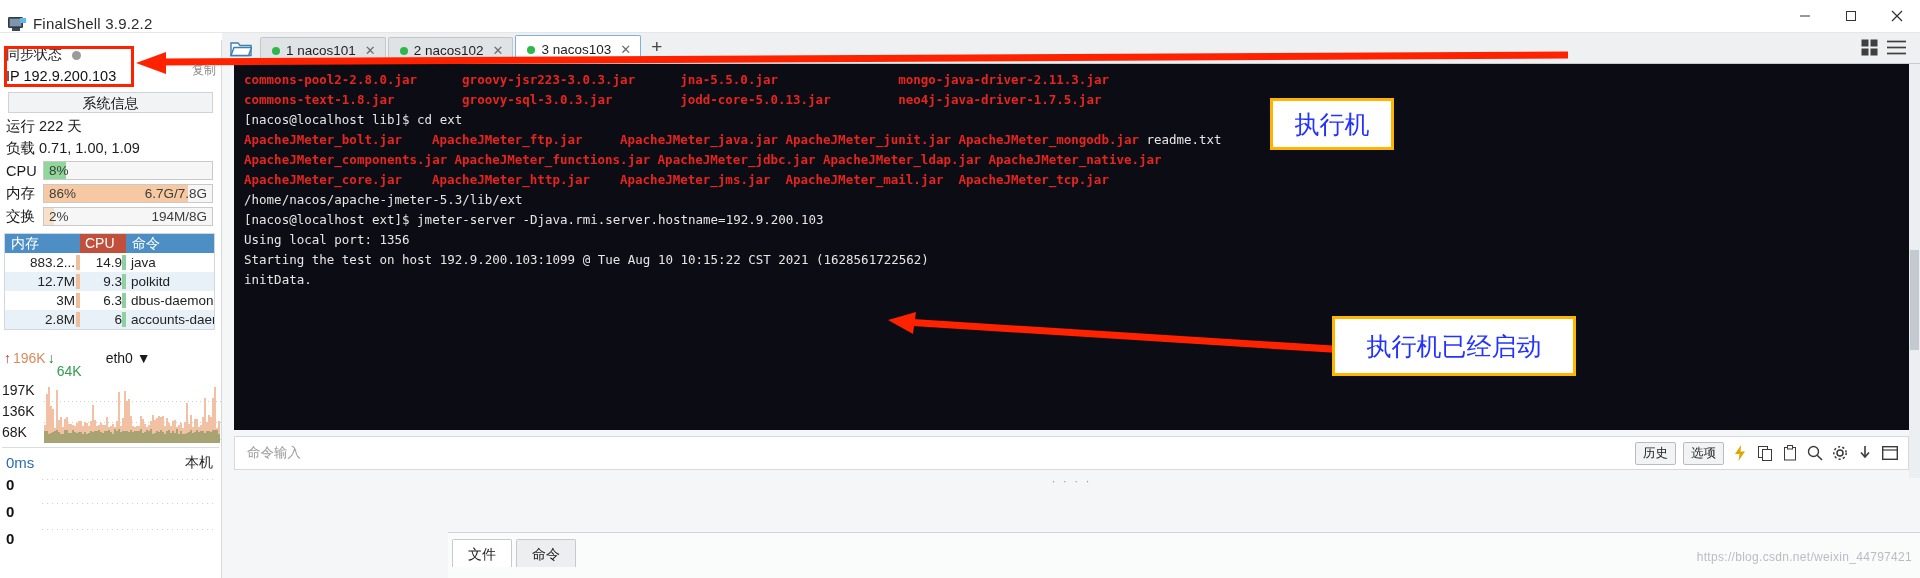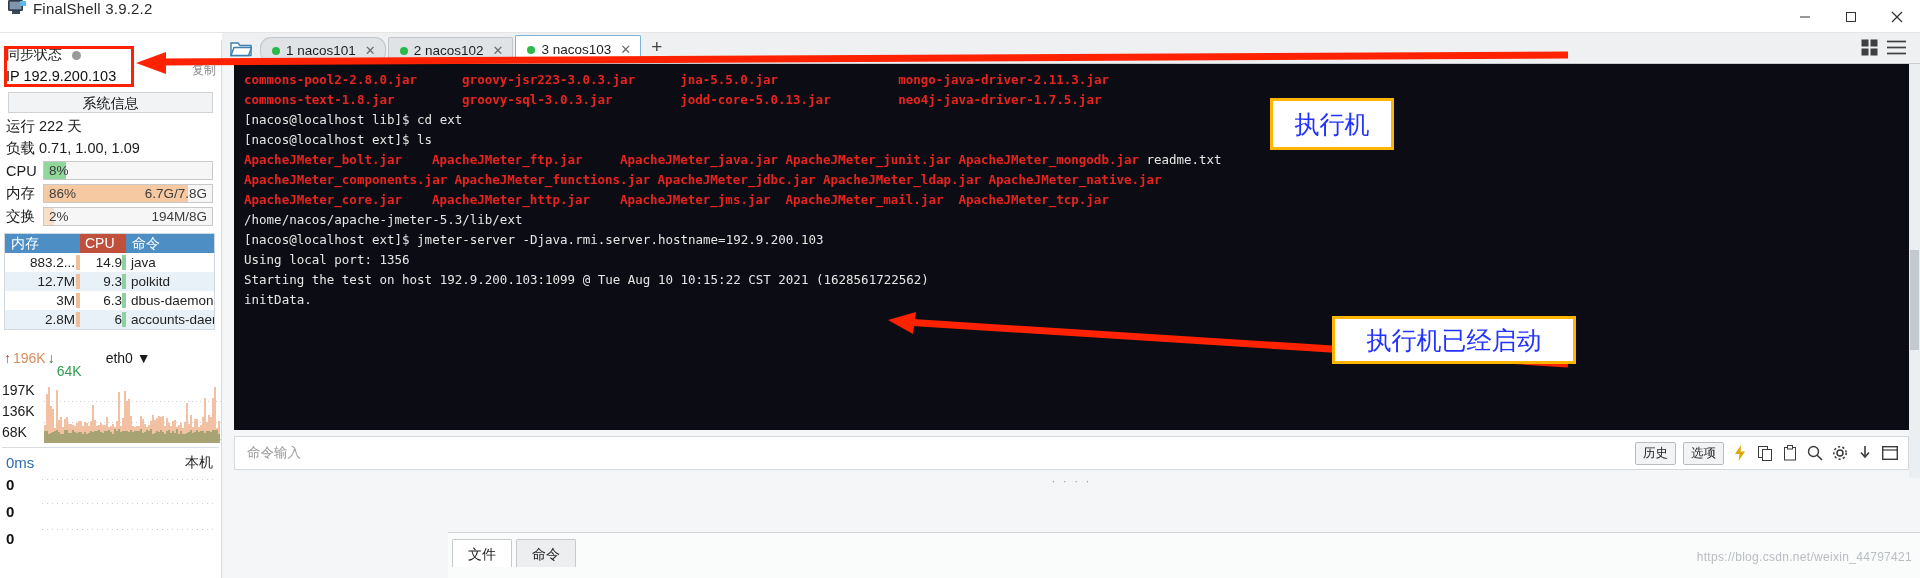--- a/index.html
+++ b/index.html
@@ -10,21 +10,21 @@
     background:#ffffff;
     font-size:13px;
     color:#222;
   }
   .app { position:relative; width:1920px; height:578px; background:#fff; }
 
   
   .titlebar {
     position:absolute; left:0; top:0; width:1920px; height:33px;
     background:#ffffff; border-bottom:1px solid #e6e6e6;
-    display:flex; align-items:flex-start;
+    display:flex; align-items:flex-end;
   }
   .titlebar .app-icon {
     width:18px; height:15px; margin-left:8px; margin-right:7px;
     position:relative;
   }
   .titlebar .app-icon .scr {
     position:absolute; left:0; top:0; width:15px; height:11px;
     background:#4a5a6a; border:1px solid #2e3a46; border-radius:1px;
   }
   .titlebar .app-icon .scr:after{
@@ -621,21 +621,21 @@
   </div>
 
   <div class="tabbar">
     <div class="folder-btn">
       <svg width="22" height="17" viewBox="0 0 22 17">
         <path d="M1 3 L8 3 L10 5.5 L21 5.5 L21 15.5 L1 15.5 Z" fill="#ffffff" stroke="#3c7fb1" stroke-width="1.4"></path>
         <path d="M1 15.5 L4 7.5 L21.5 7.5 L18.5 15.5 Z" fill="#ffffff" stroke="#3c7fb1" stroke-width="1.4"></path>
       </svg>
     </div>
     <div id="tabs-holder" style="display:flex;align-items:flex-end;">
-        <div class="tab" style="min-width: 108px; border-radius: 11px;">
+        <div class="tab" style="min-width: 108px;">
           <span class="dot"></span>
           <span class="lb">1 nacos101</span>
           <span class="x">✕</span>
         </div>
         <div class="tab" style="min-width: 108px;">
           <span class="dot"></span>
           <span class="lb">2 nacos102</span>
           <span class="x">✕</span>
         </div>
         <div class="tab active" style="min-width: 108px;">
@@ -662,21 +662,20 @@
         </svg>
       </span>
     </div>
   </div>
 
   <div class="term-wrap">
     <div class="terminal" id="terminal">
         <div class="ln" style="position: relative; height: 20px;"><span class="red" style="position: absolute; left: 0px; top: 0px;">commons-pool2-2.8.0.jar</span><span class="red" style="position: absolute; left: 218.08px; top: 0px;">groovy-jsr223-3.0.3.jar</span><span class="red" style="position: absolute; left: 436.16px; top: 0px;">jna-5.5.0.jar</span><span class="red" style="position: absolute; left: 654.24px; top: 0px;">mongo-java-driver-2.11.3.jar</span></div>
         <div class="ln" style="position: relative; height: 20px;"><span class="red" style="position: absolute; left: 0px; top: 0px;">commons-text-1.8.jar</span><span class="red" style="position: absolute; left: 218.08px; top: 0px;">groovy-sql-3.0.3.jar</span><span class="red" style="position: absolute; left: 436.16px; top: 0px;">jodd-core-5.0.13.jar</span><span class="red" style="position: absolute; left: 654.24px; top: 0px;">neo4j-java-driver-1.7.5.jar</span></div>
         <div class="ln" style="position: relative; height: 20px;"><span class="w" style="position: absolute; left: 0px; top: 0px;">[nacos@localhost lib]$ cd ext</span></div>
-        <div class="ln" style="position: relative; height: 20px;"><span class="w" style="position: absolute; left: 0px; top: 0px;">[nacos@localhost ext]$ ls</span></div>
         <div class="ln" style="position: relative; height: 20px;"><span class="red" style="position: absolute; left: 0px; top: 0px;">ApacheJMeter_bolt.jar</span><span class="red" style="position: absolute; left: 188px; top: 0px;">ApacheJMeter_ftp.jar</span><span class="red" style="position: absolute; left: 376px; top: 0px;">ApacheJMeter_java.jar</span><span class="red" style="position: absolute; left: 541.44px; top: 0px;">ApacheJMeter_junit.jar</span><span class="red" style="position: absolute; left: 714.4px; top: 0px;">ApacheJMeter_mongodb.jar</span><span class="w" style="position: absolute; left: 902.4px; top: 0px;">readme.txt</span></div>
         <div class="ln" style="position: relative; height: 20px;"><span class="red" style="position: absolute; left: 0px; top: 0px;">ApacheJMeter_components.jar</span><span class="red" style="position: absolute; left: 210.56px; top: 0px;">ApacheJMeter_functions.jar</span><span class="red" style="position: absolute; left: 413.6px; top: 0px;">ApacheJMeter_jdbc.jar</span><span class="red" style="position: absolute; left: 579.04px; top: 0px;">ApacheJMeter_ldap.jar</span><span class="red" style="position: absolute; left: 744.48px; top: 0px;">ApacheJMeter_native.jar</span></div>
         <div class="ln" style="position: relative; height: 20px;"><span class="red" style="position: absolute; left: 0px; top: 0px;">ApacheJMeter_core.jar</span><span class="red" style="position: absolute; left: 188px; top: 0px;">ApacheJMeter_http.jar</span><span class="red" style="position: absolute; left: 376px; top: 0px;">ApacheJMeter_jms.jar</span><span class="red" style="position: absolute; left: 541.44px; top: 0px;">ApacheJMeter_mail.jar</span><span class="red" style="position: absolute; left: 714.4px; top: 0px;">ApacheJMeter_tcp.jar</span></div>
         <div class="ln" style="position: relative; height: 20px;"><span class="w" style="position: absolute; left: 0px; top: 0px;">/home/nacos/apache-jmeter-5.3/lib/ext</span></div>
         <div class="ln" style="position: relative; height: 20px;"><span class="w" style="position: absolute; left: 0px; top: 0px;">[nacos@localhost ext]$ jmeter-server -Djava.rmi.server.hostname=192.9.200.103</span></div>
         <div class="ln" style="position: relative; height: 20px;"><span class="w" style="position: absolute; left: 0px; top: 0px;">Using local port: 1356</span></div>
         <div class="ln" style="position: relative; height: 20px;"><span class="w" style="position: absolute; left: 0px; top: 0px;">Starting the test on host 192.9.200.103:1099 @ Tue Aug 10 10:15:22 CST 2021 (1628561722562)</span></div>
         <div class="ln" style="position: relative; height: 20px;"><span class="w" style="position: absolute; left: 0px; top: 0px;">initData.</span></div>
       </div>
 
@@ -747,18 +746,18 @@
 
     <line x1="1568" y1="55" x2="160" y2="62" stroke="#ff2200" stroke-width="7"></line>
     <polygon points="136,63 166,52 166,74" fill="#ff2200"></polygon>
 
     <line x1="1568" y1="364" x2="905" y2="322" stroke="#ff2200" stroke-width="7"></line>
     <polygon points="888,320 916,312 913,334" fill="#ff2200"></polygon>
   </svg>
 
   <div class="anno-yellow" style="left:1270px; top:98px; width:124px; height:52px;">执行机</div>
 
-  <div class="anno-yellow" style="left:1332px; top:316px; width:244px; height:48px;">执行机已经启动</div>
+  <div class="anno-yellow" style="left:1332px; top:316px; width:244px; height:60px;">执行机已经启动</div>
 
   <div style="position:absolute; left:192px; top:62px; font-size:12px; color:#8b8b8b;">复制</div>
 
   <div class="watermark">https://blog.csdn.net/weixin_44797421</div>
 </div>
 
 </body></html>

